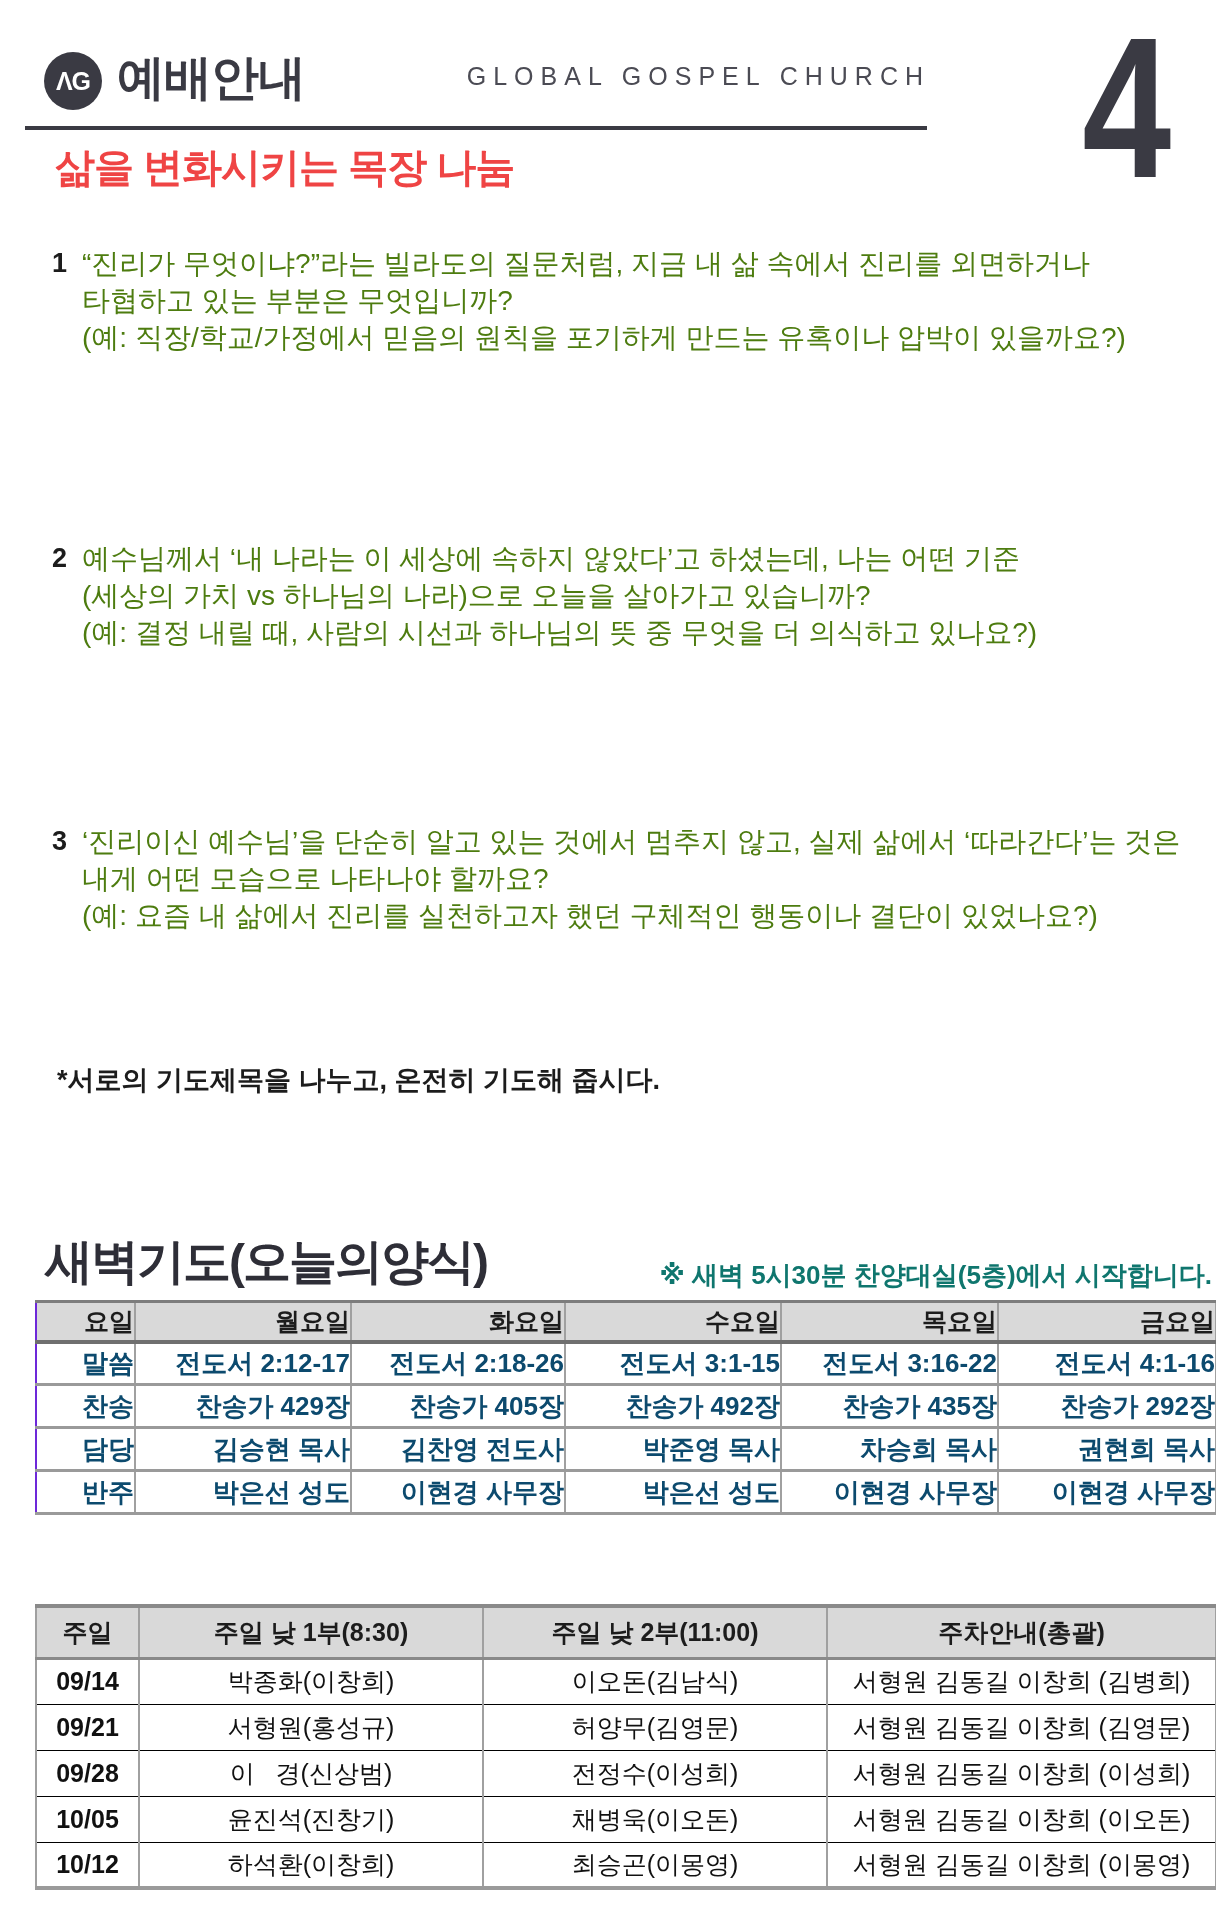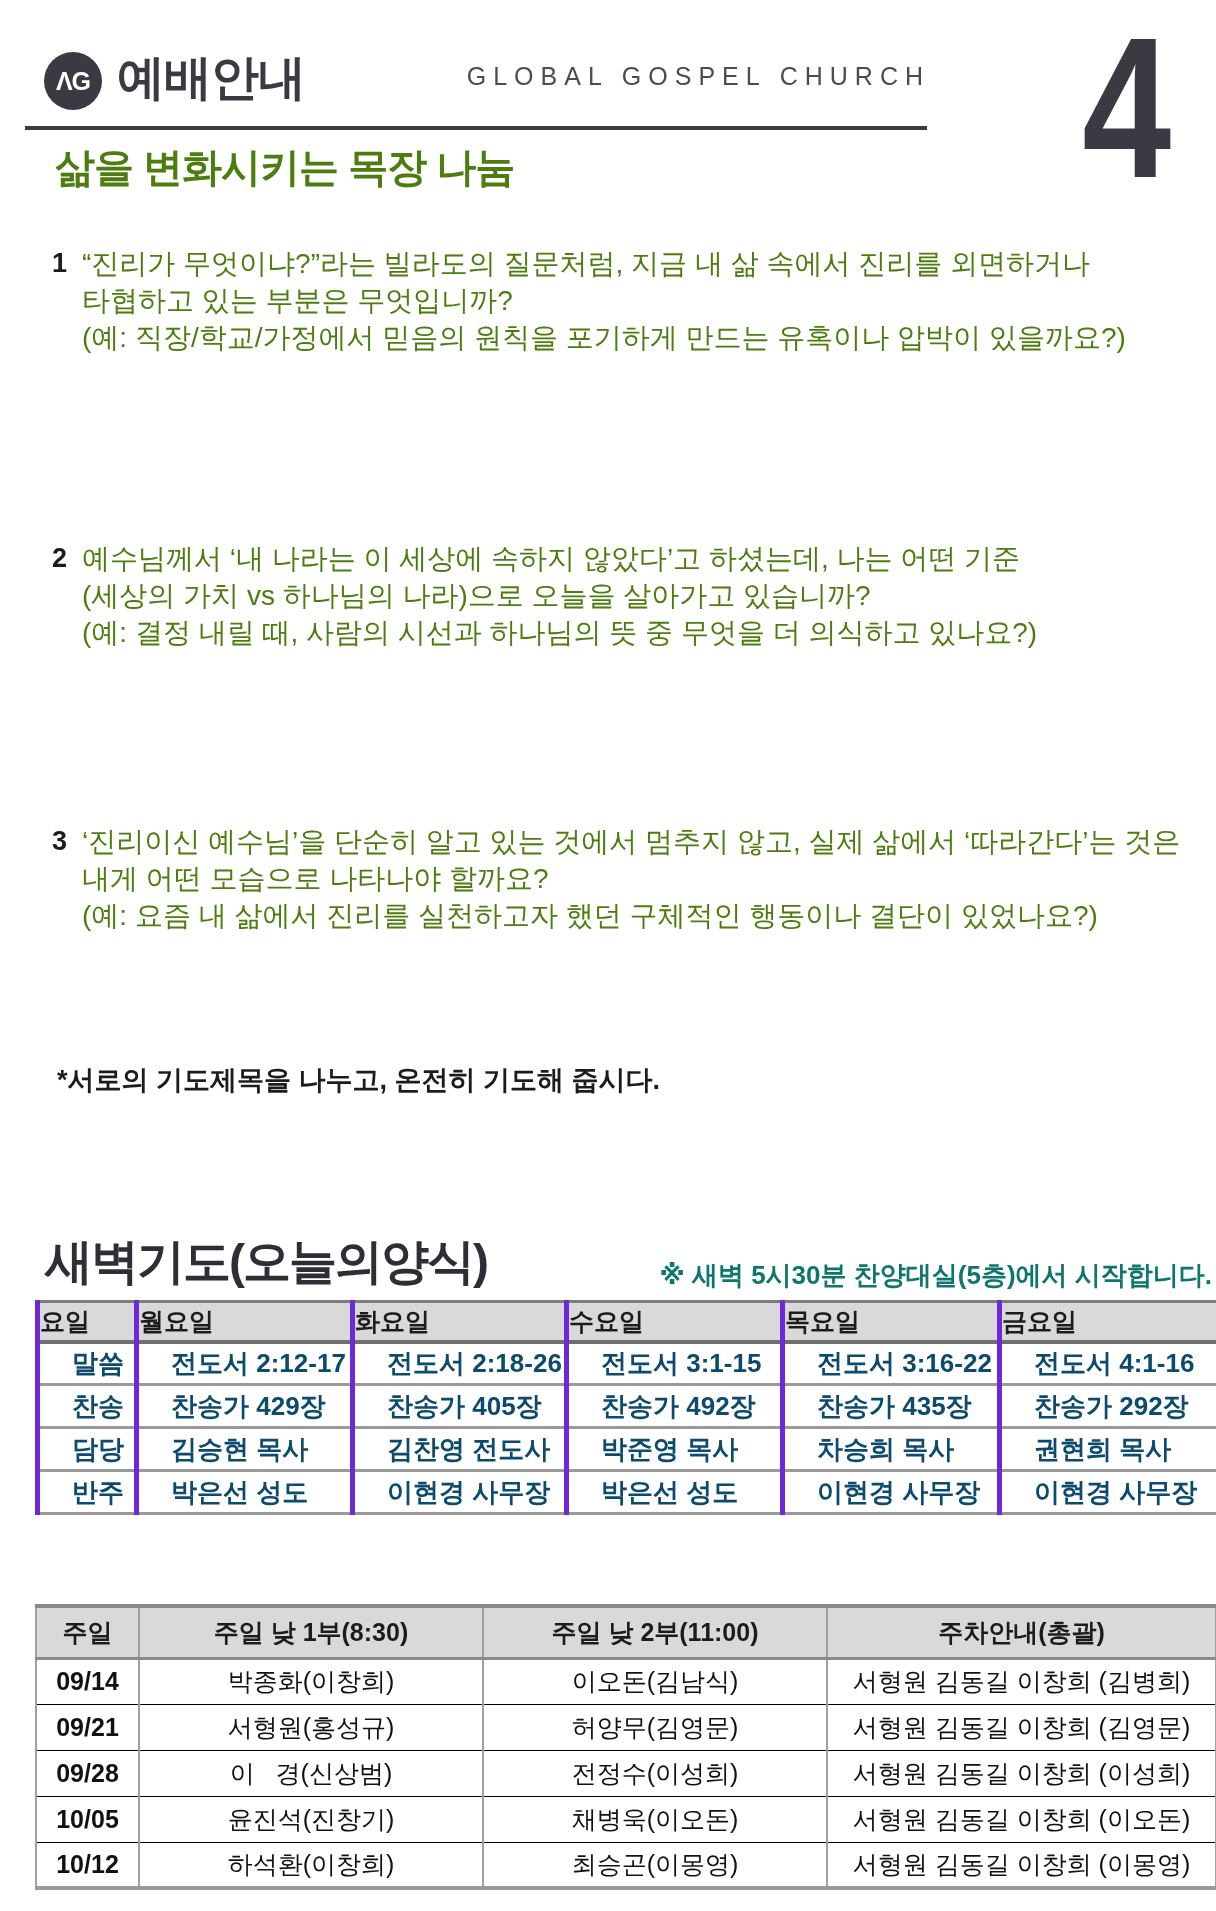--- a/index.html
+++ b/index.html
@@ -35,21 +35,21 @@
     position: absolute; right: 45px; top: 28px;
     font-size: 200px; line-height: 0.8; font-weight: 800; color: #3a3a43;
     transform: scaleX(0.8); transform-origin: right top;
   }
   .header-rule {
     position: absolute; left: 25px; top: 126px;
     width: 902px; height: 4px; background: #3a3a43;
   }
   .sharing-title {
     position: absolute; left: 55px; top: 140px;
-    font-size: 40px; font-weight: 800; color: #4d7c0f; letter-spacing: -1px;
+    font-size: 40px; font-weight: 800; color: #ef4444; letter-spacing: -1px;
   }
 
   
   .question {
     position: absolute; left: 52px; width: 1150px;
     display: flex; align-items: flex-start;
   }
   .q-num {
     width: 30px; flex: 0 0 30px;
     font-size: 27px; font-weight: 700; line-height: 37px; color: #1c1c1c;
@@ -70,22 +70,22 @@
     position: absolute; right: 4px; top: 1258px;
     font-size: 26px; font-weight: 700; color: #0f766e;
   }
 
   table { border-collapse: collapse; table-layout: fixed; }
   .t1 {
     position: absolute; left: 35px; top: 1300px; width: 1180px;
     border-top: 3px solid #7d7d7d; border-bottom: 3px solid #9a9a9a;
   }
   .t1 th, .t1 td {
-    border-left: 5px solid #6d28d9; border-right: 2px solid #a0a0a0;
-    text-align: left; vertical-align: middle;
+    border-left: 2px solid #6d28d9; border-right: 2px solid #a0a0a0;
+    text-align: right; vertical-align: middle;
   }
   .t1 thead th {
     background: #d9d9d9; height: 40px;
     font-size: 25px; font-weight: 600; color: #1c1c1c;
     border-bottom: 4px solid #6f6f6f;
   }
   .t1 tbody td {
     height: 43px; background: #ffffff;
     font-size: 26px; font-weight: 600; color: #0c4a6e;
     border-bottom: 3px solid #9a9a9a;

